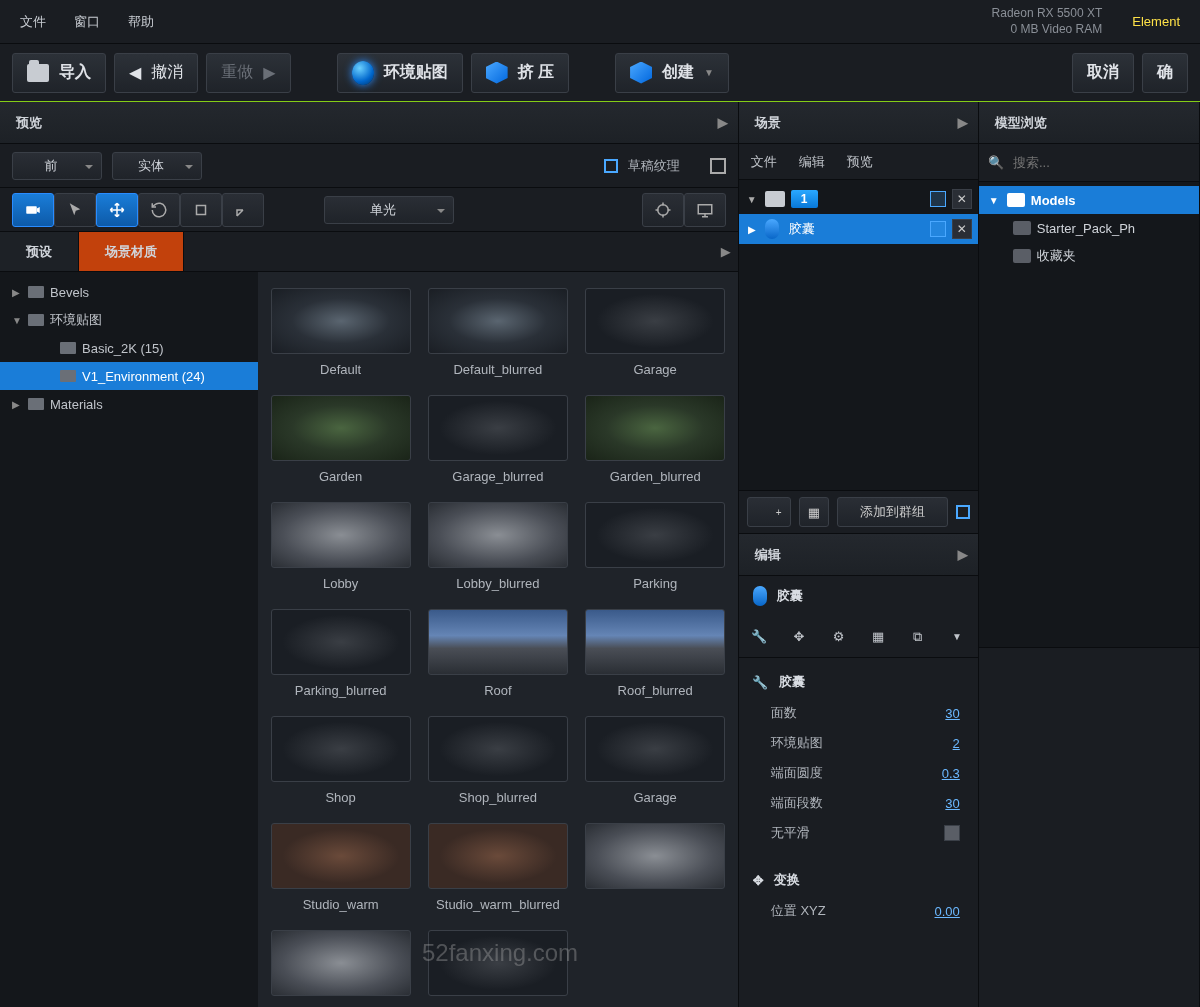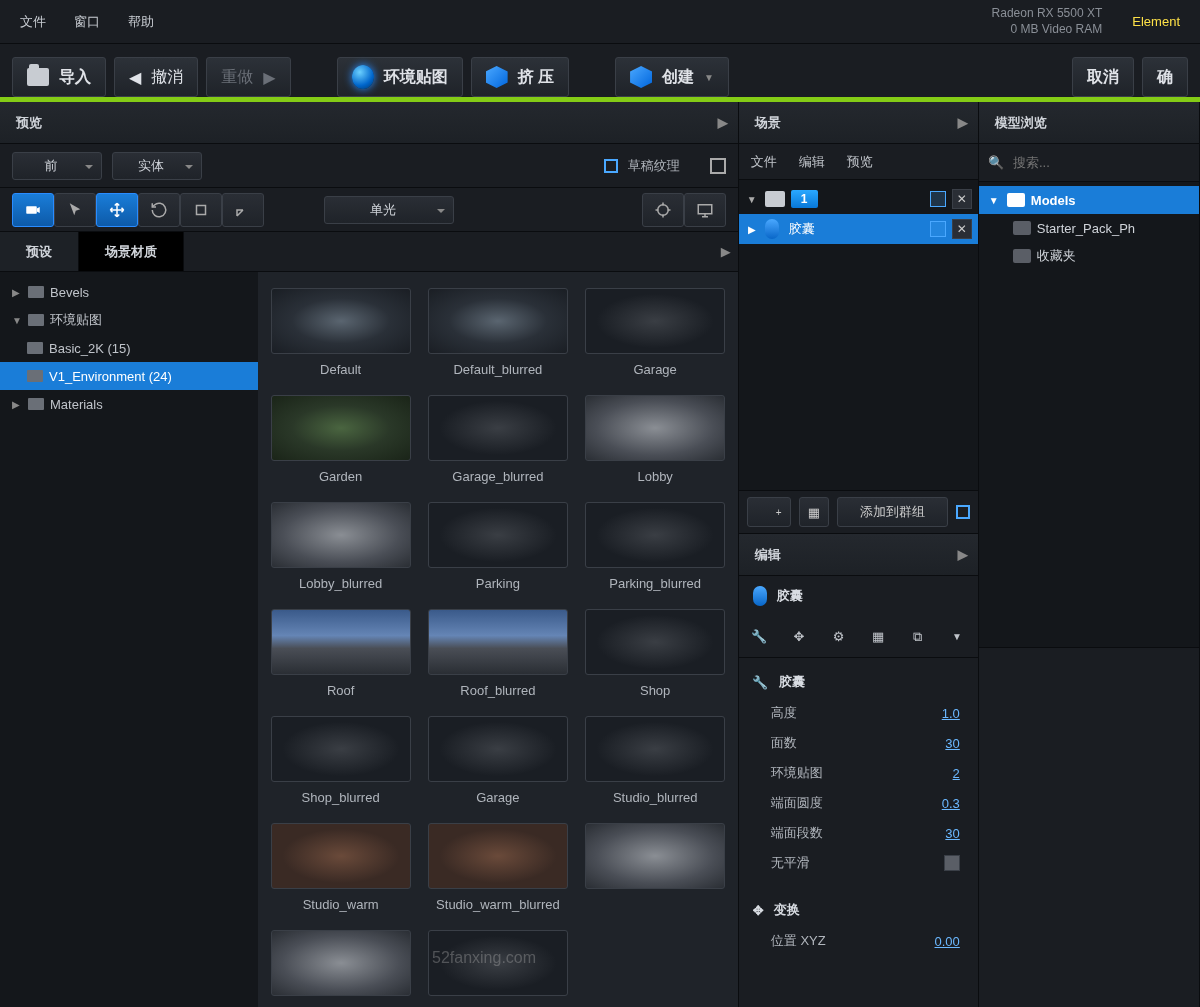--- a/index.html
+++ b/index.html
@@ -5,21 +5,21 @@
 * { margin: 0; padding: 0; box-sizing: border-box; font-family: "Microsoft YaHei", Arial, sans-serif; }
 body { background: #1a1d22; color: #b0b5bc; font-size: 13px; overflow: hidden; width: 1200px; height: 1007px; }
 
 
 .menubar { height: 44px; display: flex; align-items: center; padding: 0 20px; border-bottom: 1px solid #0a0c0f; }
 .menubar .menu-item { margin-right: 28px; color: #c8ccd2; cursor: pointer; }
 .menubar .gpu { margin-left: auto; text-align: right; font-size: 12px; color: #8a8f97; line-height: 1.3; }
 .menubar .element { margin-left: 30px; color: #fde047; }
 
 
-.toolbar { height: 58px; display: flex; align-items: flex-end; padding: 0 12px; gap: 8px; border-bottom: 5px solid #84cc16; }
+.toolbar { height: 58px; display: flex; align-items: center; padding: 0 12px; gap: 8px; border-bottom: 1px solid #84cc16; }
 .tbtn { background: linear-gradient(#2c3138,#1f2329); border: 1px solid #3a3f47; border-radius: 3px; height: 40px; display: flex; align-items: center; padding: 0 14px; gap: 10px; color: #e0e3e8; font-size: 16px; cursor: pointer; }
 .tbtn.big { font-weight: bold; }
 .tbtn.dim { color: #6a6f77; }
 .tbtn .ic { width: 22px; height: 22px; display: flex; align-items: center; justify-content: center; }
 .spacer { flex: 1; }
 .globe { width:24px; height:24px; border-radius:50%; background: radial-gradient(circle at 35% 30%, #6bd0ff, #0066cc 60%, #003366); box-shadow: 0 0 8px #2a8cff; }
 .cube3d { width:22px; height:22px; background: linear-gradient(135deg,#4aa8ff,#0066dd); clip-path: polygon(50% 0,100% 25%,100% 75%,50% 100%,0 75%,0 25%); }
 .folder-ic { width:22px; height:18px; background:#c8ccd2; border-radius:2px; position:relative; }
 .folder-ic::before { content:''; position:absolute; top:-4px; left:2px; width:10px; height:5px; background:#c8ccd2; border-radius:2px 2px 0 0; }
 
@@ -43,30 +43,30 @@
 
 
 .tool-row { height: 44px; display: flex; align-items: center; padding: 0 12px; border-bottom: 1px solid #0a0c0f; }
 .ticon { width: 42px; height: 34px; background: linear-gradient(#2a2e35,#1f2329); border: 1px solid #3a3f47; border-radius: 3px; display: flex; align-items: center; justify-content: center; cursor: pointer; color: #aaa; }
 .ticon.active { background: linear-gradient(#1a7dd8,#0d5aa8); border-color: #2a8cff; color: #fff; }
 .ticon svg { width: 18px; height: 18px; }
 
 
 .tabs { height: 40px; display: flex; border-bottom: 1px solid #0a0c0f; }
 .tab { padding: 0 26px; display: flex; align-items: center; background: #1d2126; border-right: 1px solid #0a0c0f; cursor: pointer; color: #d0d4da; font-weight: bold; }
-.tab.active { background: #000000; }
+.tab.active { background: #c2410c; }
 .tabs .collapse { margin-left: auto; width: 24px; display: flex; align-items: center; justify-content: center; color: #888; }
 
 
 .browser { flex: 1; display: flex; overflow: hidden; }
 .tree { width: 258px; background: #14171b; overflow-y: auto; padding-top: 6px; }
 .tree-item { height: 28px; display: flex; align-items: center; padding-left: 12px; gap: 6px; cursor: pointer; color: #c0c4ca; }
 .tree-item .arrow { width: 10px; color: #888; font-size: 10px; }
 .tree-item .fld { width: 16px; height: 12px; background: #6a6f77; border-radius: 1px; }
-.tree-item.l2 { padding-left: 27px; }
+.tree-item.l2 { padding-left: 60px; }
 .tree-item.sel { background: #1a7dd8; color: #fff; }
 
 .grid { flex: 1; background: #1f2329; overflow-y: auto; padding: 16px 10px; }
 .grid-inner { display: grid; grid-template-columns: repeat(3, 1fr); gap: 18px 12px; }
 .thumb { display: flex; flex-direction: column; align-items: center; gap: 8px; cursor: pointer; }
 .thumb .img { width: 140px; height: 66px; border-radius: 3px; background: radial-gradient(ellipse at center, #5a6570 0%, #2a3038 50%, #1a1e24 100%); border: 1px solid #3a3f47; }
 .thumb .img.garden { background: radial-gradient(ellipse at center, #4a6540 0%, #2a3828 50%, #1a2418 100%); }
 .thumb .img.sky { background: linear-gradient(#3a5a8a, #6585b5 40%, #4a4e56 60%, #2a2e34); }
 .thumb .img.dark { background: radial-gradient(ellipse at center, #3a3e44 0%, #1a1e24 60%); }
 .thumb .img.lobby { background: radial-gradient(ellipse at center, #8a8e94 0%, #4a4e56 60%, #2a2e34 100%); }
@@ -109,21 +109,21 @@
 .search-row input { flex: 1; background: transparent; border: none; color: #ccc; outline: none; font-size: 13px; }
 .model-tree { flex: 1; background: #14171b; padding-top: 4px; }
 .model-item { height: 28px; display: flex; align-items: center; padding-left: 10px; gap: 6px; cursor: pointer; color: #d0d4da; }
 .model-item.sel { background: #1a7dd8; color: #fff; }
 .model-item .arrow { width: 12px; font-size: 10px; }
 .model-item .fld { width: 18px; height: 14px; background: #c8ccd2; border-radius: 2px; }
 .model-item.sel .fld { background: #fff; }
 .model-item.l1 { padding-left: 34px; }
 .model-item .fld.dim { background: #5a5e66; }
 
-.watermark { position: absolute; bottom: 40px; left: 432px; color: rgba(180,180,180,0.35); font-size: 16px; pointer-events: none; }
+.watermark { position: absolute; bottom: 40px; left: 422px; color: rgba(180,180,180,0.35); font-size: 24px; pointer-events: none; }
 </style>
 </head>
 <body>
 
 <div class="menubar">
   <span class="menu-item">文件</span>
   <span class="menu-item">窗口</span>
   <span class="menu-item">帮助</span>
   <div class="gpu">
     <div>Radeon RX 5500 XT</div>
@@ -295,20 +295,24 @@
             </div>
             <div class="thumb">
               <div class="img garden"></div>
               <div class="lbl">Garden</div>
             </div>
             <div class="thumb">
               <div class="img dark"></div>
               <div class="lbl">Garage_blurred</div>
             </div>
             <div class="thumb">
+              <div class="img garden"></div>
+              <div class="lbl">Garden_blurred</div>
+            </div>
+            <div class="thumb">
               <div class="img lobby"></div>
               <div class="lbl">Lobby</div>
             </div>
             <div class="thumb">
               <div class="img lobby"></div>
               <div class="lbl">Lobby_blurred</div>
             </div>
             <div class="thumb">
               <div class="img dark"></div>
               <div class="lbl">Parking</div>
@@ -329,24 +333,20 @@
               <div class="img dark"></div>
               <div class="lbl">Shop</div>
             </div>
             <div class="thumb">
               <div class="img dark"></div>
               <div class="lbl">Shop_blurred</div>
             </div>
             <div class="thumb">
               <div class="img dark"></div>
               <div class="lbl">Garage</div>
-            </div>
-            <div class="thumb">
-              <div class="img dark"></div>
-              <div class="lbl">Studio_blurred</div>
             </div>
             <div class="thumb">
               <div class="img warm"></div>
               <div class="lbl">Studio_warm</div>
             </div>
             <div class="thumb">
               <div class="img warm"></div>
               <div class="lbl">Studio_warm_blurred</div>
             </div>
             <div class="thumb">
@@ -422,24 +422,20 @@
         <span class="pt">⧉</span>
         <span class="pt" style="font-size:10px">▼</span>
       </div>
       <div class="prop-section">
         <div class="prop-head">
           <span>🔧</span>
           <span>胶囊</span>
         </div>
         <div id="props">
             <div class="prop-row">
-              <span class="k">高度</span>
-              <span class="v">1.0</span>
-            </div>
-            <div class="prop-row">
               <span class="k">面数</span>
               <span class="v">30</span>
             </div>
             <div class="prop-row">
               <span class="k">环境贴图</span>
               <span class="v">2</span>
             </div>
             <div class="prop-row">
               <span class="k">端面圆度</span>
               <span class="v">0.3</span>

